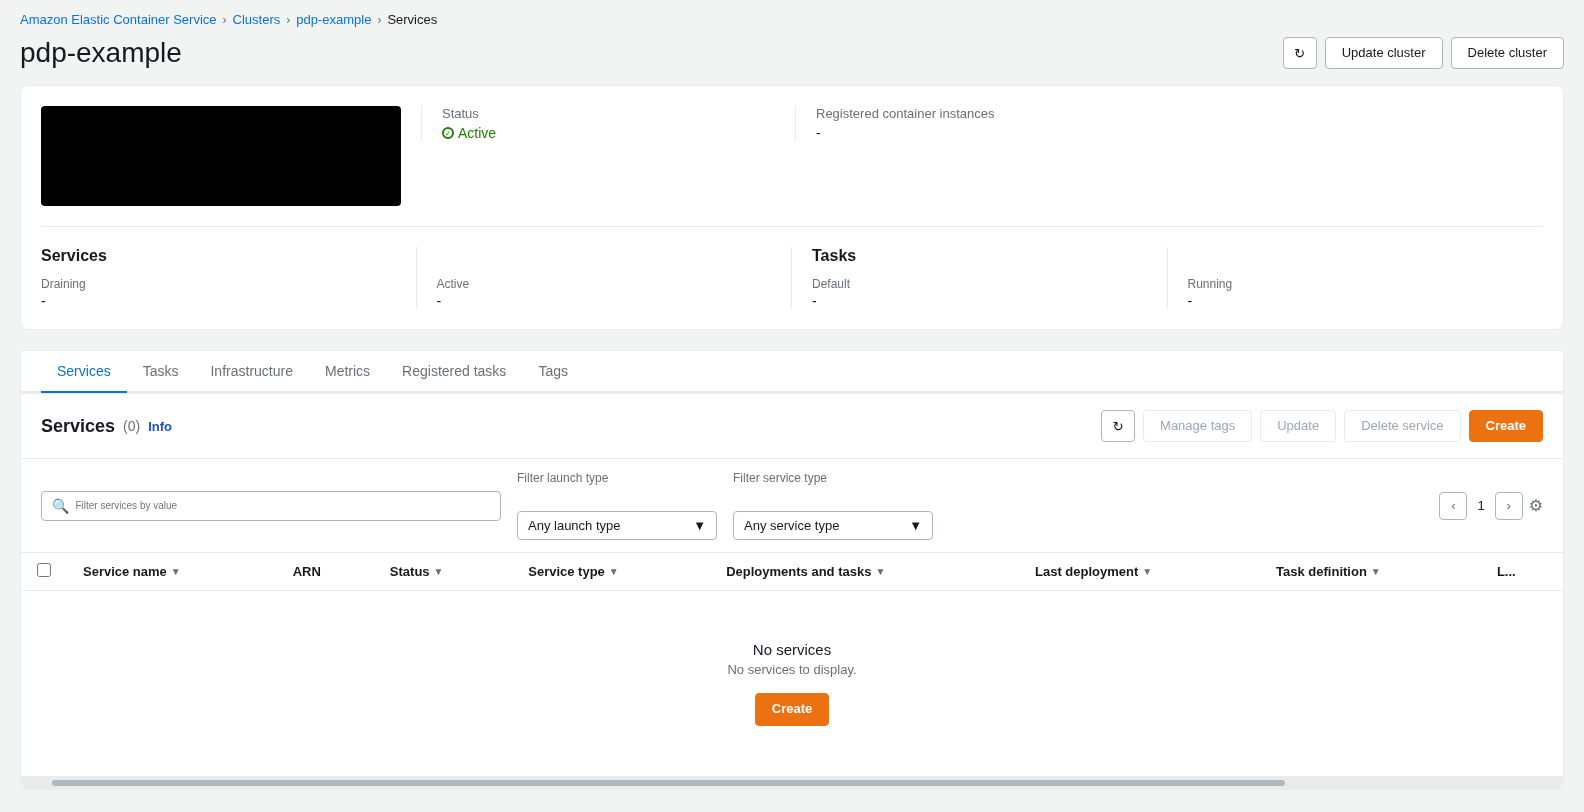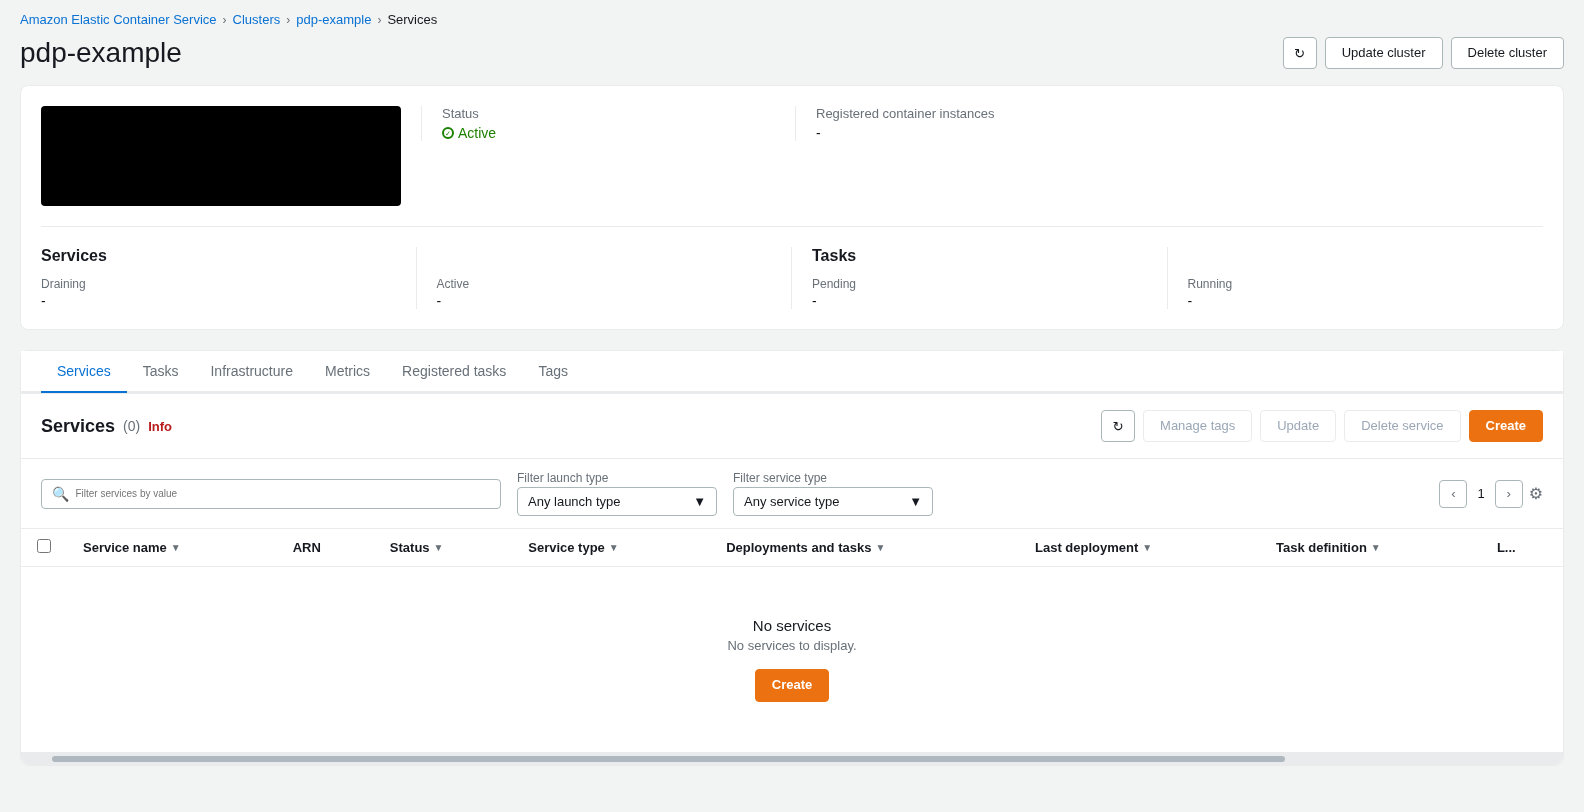--- a/index.html
+++ b/index.html
@@ -245,21 +245,21 @@
       display: flex;
       align-items: center;
       gap: 8px;
     }
     .services-count {
       font-size: 14px;
       font-weight: 400;
       color: #687078;
     }
     .info-link {
-      color: #b91c1c;
+      color: #1d4ed8;
       font-size: 13px;
       cursor: pointer;
       text-decoration: none;
     }
     .toolbar-actions {
       display: flex;
       gap: 8px;
       align-items: center;
     }
 
@@ -308,20 +308,21 @@
       display: flex;
       align-items: center;
       border: 1px solid #aab7b8;
       border-radius: 4px;
       background: #fff;
       padding: 6px 10px;
       cursor: pointer;
       gap: 60px;
       min-width: 200px;
       justify-content: space-between;
+      margin-top: 24px;
     }
     .filter-select span {
       font-size: 13px;
       color: #16191f;
     }
     .filter-arrow {
       color: #687078;
       font-size: 11px;
     }
 
@@ -491,21 +492,21 @@
           </div>
 
           <div class="summary-section">
             <div class="summary-title" style="visibility:hidden;">.</div>
             <div class="summary-field-label">Active</div>
             <div class="summary-field-value">-</div>
           </div>
 
           <div class="summary-section">
             <div class="summary-title">Tasks</div>
-            <div class="summary-field-label">Pending</div>
+            <div class="summary-field-label">Default</div>
             <div class="summary-field-value">-</div>
           </div>
 
           <div class="summary-section">
             <div class="summary-title" style="visibility:hidden;">.</div>
             <div class="summary-field-label">Running</div>
             <div class="summary-field-value">-</div>
           </div>
         </div>
       </div>

